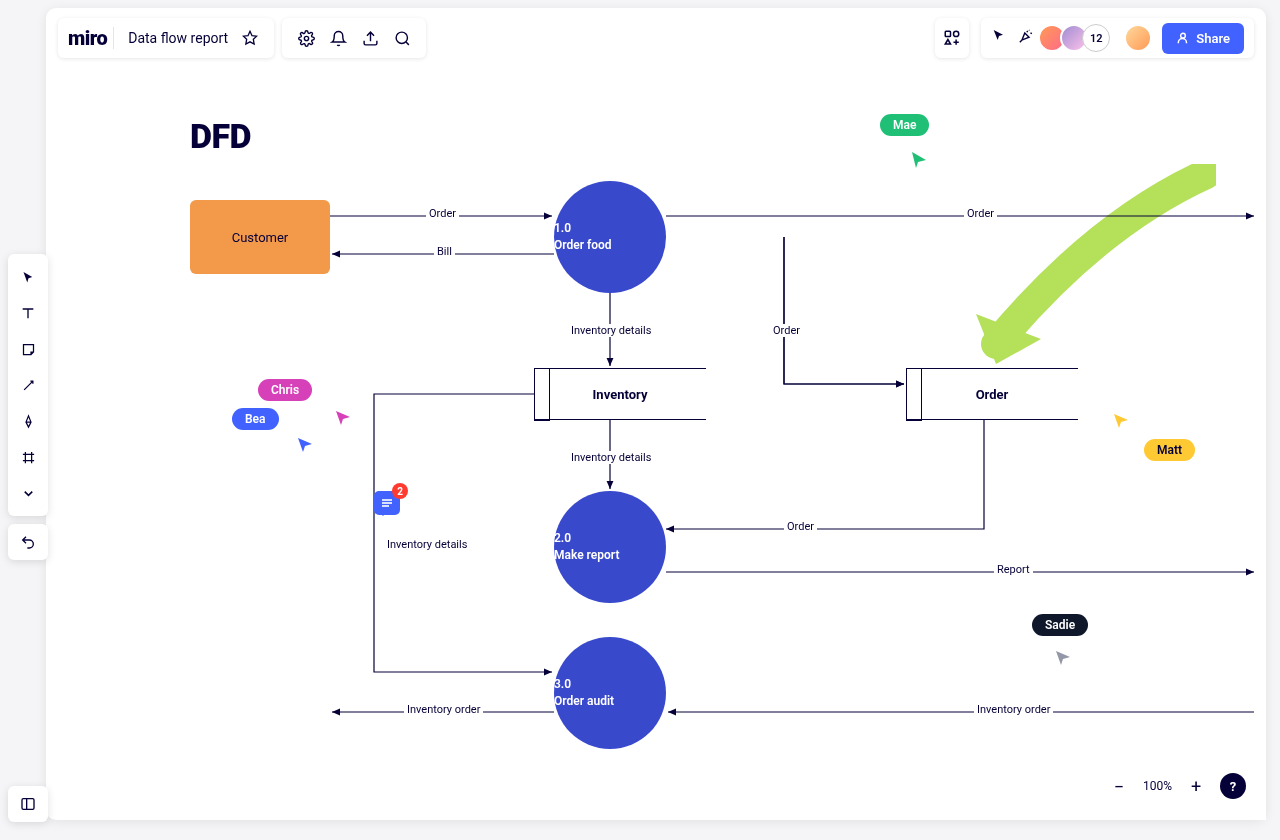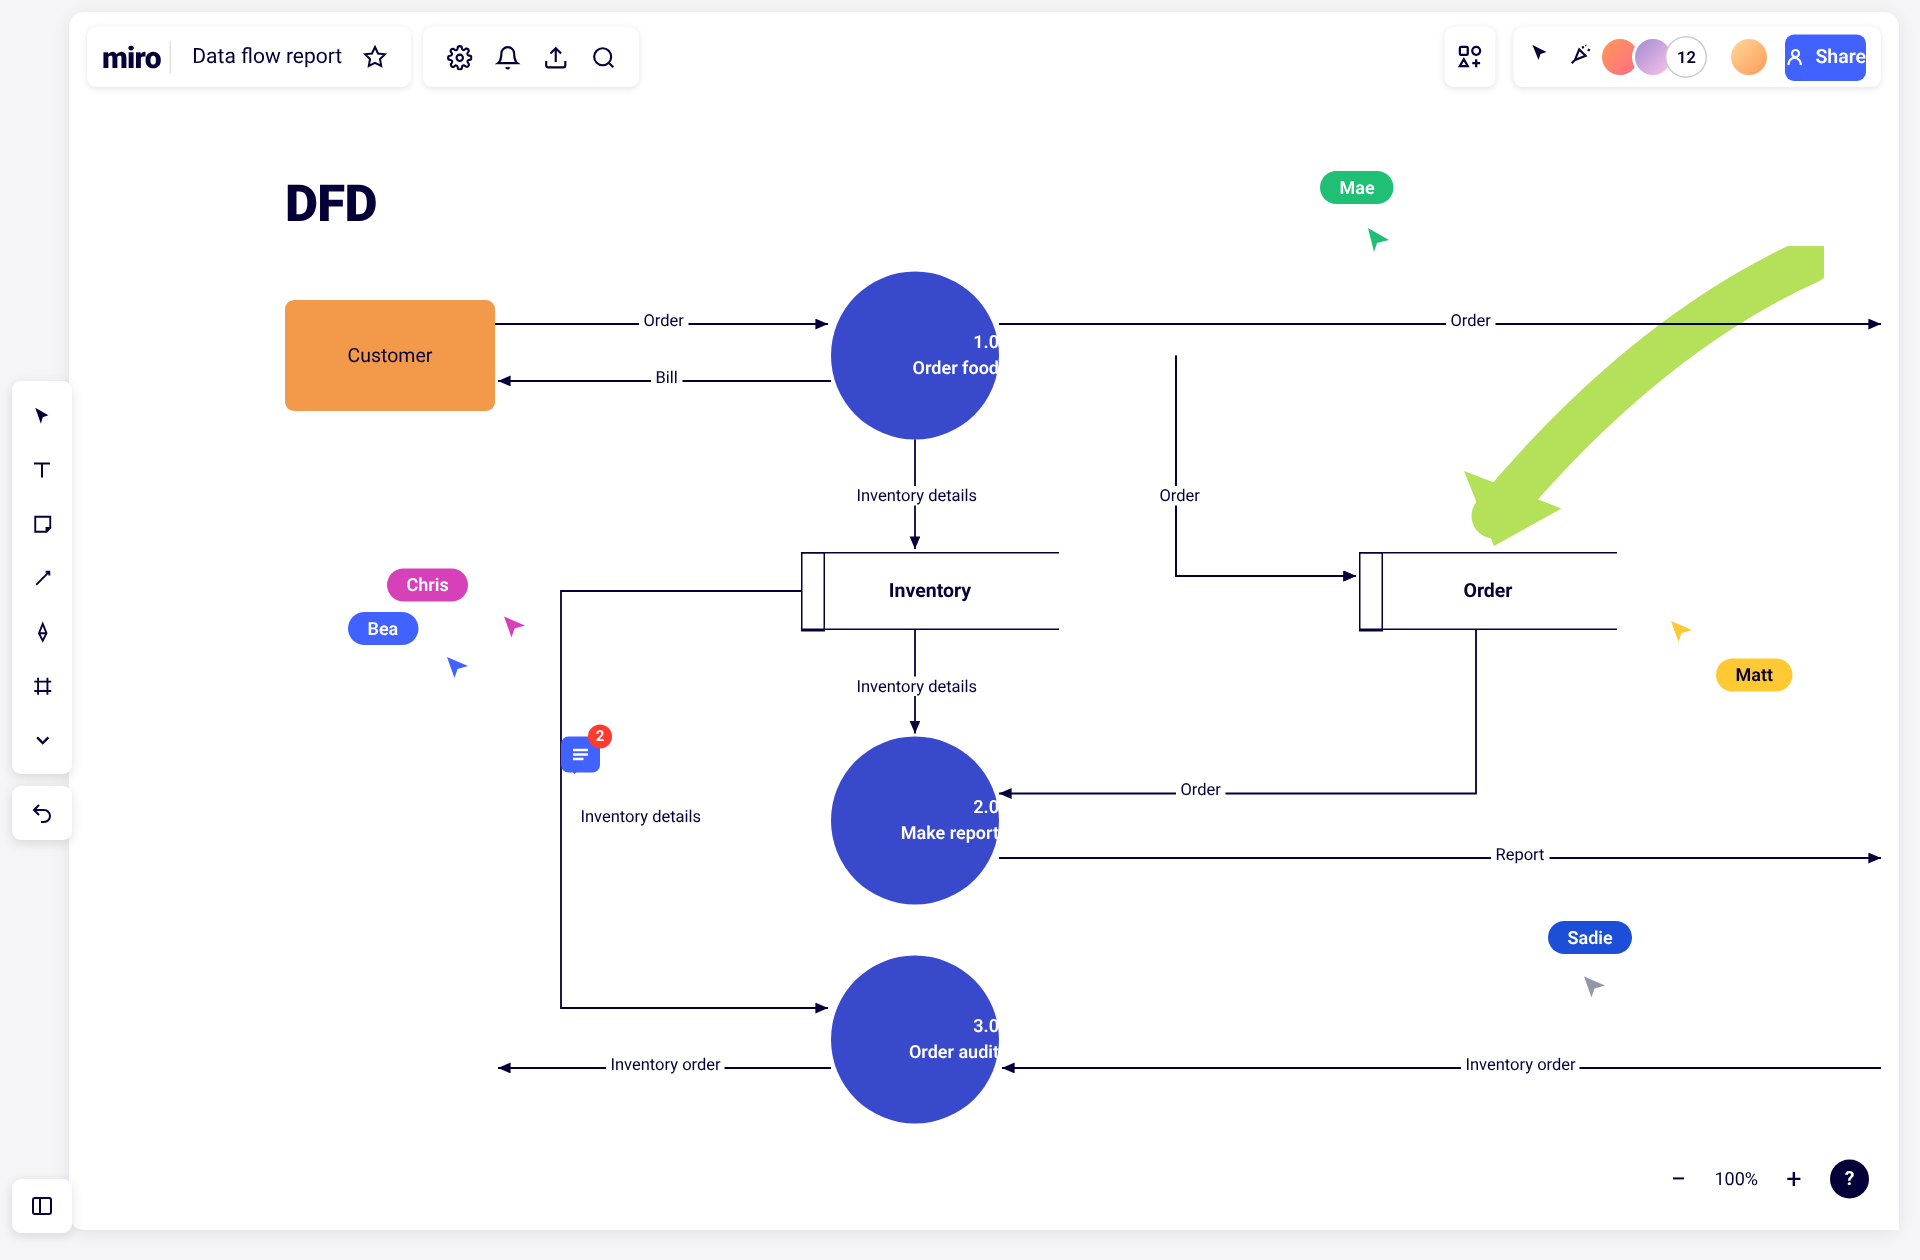--- a/index.html
+++ b/index.html
@@ -5,42 +5,42 @@
 *{box-sizing:border-box;margin:0;padding:0;font-family:-apple-system,BlinkMacSystemFont,"Segoe UI",Roboto,sans-serif}
 body{background:#f5f5f7;width:1280px;height:840px;overflow:hidden;position:relative}
 .app{position:absolute;left:46px;top:8px;right:14px;bottom:20px;background:#fff;border-radius:10px;box-shadow:0 2px 12px rgba(0,0,0,.08)}
 .topbar{position:absolute;left:12px;top:10px;height:40px;display:flex;align-items:flex-start;gap:8px}
 .panel{background:#fff;border-radius:6px;display:flex;align-items:center;padding:0 10px;height:40px;box-shadow:0 1px 4px rgba(0,0,0,.1)}
 .logo{font-weight:900;font-size:20px;letter-spacing:-.5px;color:#050038}
 .title{font-size:14px;color:#050038;padding:0 8px}
 .divider{width:1px;height:22px;background:#e5e5e5;margin:0 6px}
 .iconbtn{width:28px;height:28px;display:flex;align-items:center;justify-content:center;border-radius:4px;cursor:pointer;color:#050038}
 .right-controls{position:absolute;right:12px;top:10px;display:flex;align-items:center;gap:12px}
-.share-btn{background:#4262ff;color:#fff;border:none;border-radius:6px;padding:8px 0;font-size:13px;font-weight:600;display:flex;align-items:center;gap:6px;cursor:pointer}
+.share-btn{background:#4262ff;color:#fff;border:none;border-radius:6px;padding:8px 14px;font-size:13px;font-weight:600;display:flex;align-items:center;gap:6px;cursor:pointer}
 .avatars{display:flex;align-items:flex-end}
 .avatar{width:28px;height:28px;border-radius:50%;border:2px solid #fff;margin-left:-6px;display:flex;align-items:center;justify-content:center;font-size:11px;font-weight:600}
 .timer{position:absolute;right:20px;top:58px;background:#eef0ff;border-radius:10px;padding:10px 14px;display:flex;flex-direction:column;gap:6px;min-width:190px}
 .timer-row1{display:flex;align-items:center;gap:10px}
 .timer-time{font-size:26px;font-weight:700;color:#050038;font-variant-numeric:tabular-nums}
 .timer-btns{display:flex;gap:6px;margin-left:auto}
 .timer-btn{width:26px;height:26px;border-radius:50%;background:#4262ff;color:#fff;display:flex;align-items:center;justify-content:center;cursor:pointer;font-size:11px}
 .timer-row2{display:flex;align-items:center;gap:8px}
 .timer-chip{background:#fff;border-radius:10px;padding:2px 8px;font-size:10px;color:#4262ff;cursor:pointer}
 .timer-close{position:absolute;right:-2px;top:-2px;width:20px;height:20px;display:flex;align-items:center;justify-content:center;cursor:pointer;font-size:16px;color:#050038}
 .toolbar{position:absolute;left:8px;top:254px;width:40px;background:#fff;border-radius:6px;box-shadow:0 2px 8px rgba(0,0,0,.12);display:flex;flex-direction:column;padding:6px 0;gap:2px}
 .tool{width:40px;height:34px;display:flex;align-items:center;justify-content:center;cursor:pointer;color:#050038}
 .undo-panel{position:absolute;left:8px;top:524px;width:40px;height:36px;background:#fff;border-radius:6px;box-shadow:0 2px 8px rgba(0,0,0,.12);display:flex;align-items:center;justify-content:center;cursor:pointer}
 .panels-btn{position:absolute;left:8px;bottom:18px;width:40px;height:36px;background:#fff;border-radius:6px;box-shadow:0 2px 8px rgba(0,0,0,.12);display:flex;align-items:center;justify-content:center;cursor:pointer}
 .zoom{position:absolute;right:20px;bottom:20px;display:flex;align-items:center;gap:10px}
 .zoom-btn{width:28px;height:28px;display:flex;align-items:center;justify-content:center;cursor:pointer;font-size:18px;color:#050038}
 .help{width:26px;height:26px;border-radius:50%;background:#050038;color:#fff;display:flex;align-items:center;justify-content:center;font-size:13px;font-weight:700;cursor:pointer}
 .canvas{position:absolute;left:28px;top:56px;right:0;bottom:0;background:#fff}
 .dfd-title{position:absolute;left:116px;top:52px;font-size:34px;font-weight:900;color:#050038;letter-spacing:-.5px}
 .entity{position:absolute;background:#f2994a;border-radius:6px;display:flex;align-items:center;justify-content:center;font-size:13px;font-weight:400;color:#050038}
-.process{position:absolute;border-radius:50%;background:#3949cc;color:#fff;display:flex;flex-direction:column;align-items:flex-end;justify-content:center;font-size:12px;font-weight:600;text-align:center;line-height:1.4}
+.process{position:absolute;border-radius:50%;background:#3949cc;color:#fff;display:flex;flex-direction:column;align-items:flex-start;justify-content:center;font-size:12px;font-weight:600;text-align:center;line-height:1.4}
 .datastore{position:absolute;border-top:1.5px solid #050038;border-bottom:1.5px solid #050038;display:flex;align-items:center;justify-content:center;font-size:13px;font-weight:700;color:#050038;background:#fff}
 .datastore::before{content:"";position:absolute;left:0;top:-1.5px;bottom:-1.5px;width:14px;border:1.5px solid #050038;border-right:1.5px solid #050038}
 .edge-label{position:absolute;font-size:11px;color:#050038;background:#fff;padding:0 3px}
 .user-tag{position:absolute;border-radius:16px;padding:4px 13px;font-size:12px;font-weight:600;display:flex;align-items:center}
 .comment-badge{position:absolute;width:26px;height:24px;background:#4262ff;border-radius:5px;display:flex;align-items:center;justify-content:center}
 .comment-badge::after{content:"";position:absolute;bottom:-5px;left:5px;border:4px solid transparent;border-top-color:#4262ff}
 .comment-count{position:absolute;top:-8px;right:-8px;background:#ff3b30;color:#fff;width:16px;height:16px;border-radius:50%;font-size:10px;display:flex;align-items:center;justify-content:center;font-weight:700}
 svg.arrows{position:absolute;left:0;top:0;width:100%;height:100%;pointer-events:none}
 .big-arrow{position:absolute;right:50px;top:100px;pointer-events:none}
 </style>
@@ -249,21 +249,21 @@
     <div class="user-tag" style="left:158px;top:344px;background:#4262ff;color:#fff">Bea</div>
     <svg style="position:absolute;left:222px;top:372px" width="18" height="18">
         <path d="M2 2L16 8L9 10L7 16Z" fill="#4262ff"></path>
       </svg>
 
     <div class="user-tag" style="left:1070px;top:375px;background:#ffc933;color:#050038">Matt</div>
     <svg style="position:absolute;left:1038px;top:348px" width="18" height="18">
         <path d="M2 2L16 8L9 10L7 16Z" fill="#ffc933"></path>
       </svg>
 
-    <div class="user-tag" style="left:958px;top:550px;background:#1d4ed8;color:#fff">Sadie</div>
+    <div class="user-tag" style="left:958px;top:550px;background:#0f172a;color:#fff">Sadie</div>
     <svg style="position:absolute;left:980px;top:585px" width="18" height="18">
         <path d="M2 2L16 8L9 10L7 16Z" fill="#9497a8"></path>
       </svg>
 
     <div class="comment-badge" style="left:300px;top:427px">
       <svg width="14" height="12" viewBox="0 0 14 10">
           <line x1="2" y1="2" x2="12" y2="2" stroke="#fff" stroke-width="1.6"></line>
           <line x1="2" y1="5" x2="12" y2="5" stroke="#fff" stroke-width="1.6"></line>
           <line x1="2" y1="8" x2="9" y2="8" stroke="#fff" stroke-width="1.6"></line>
         </svg>

